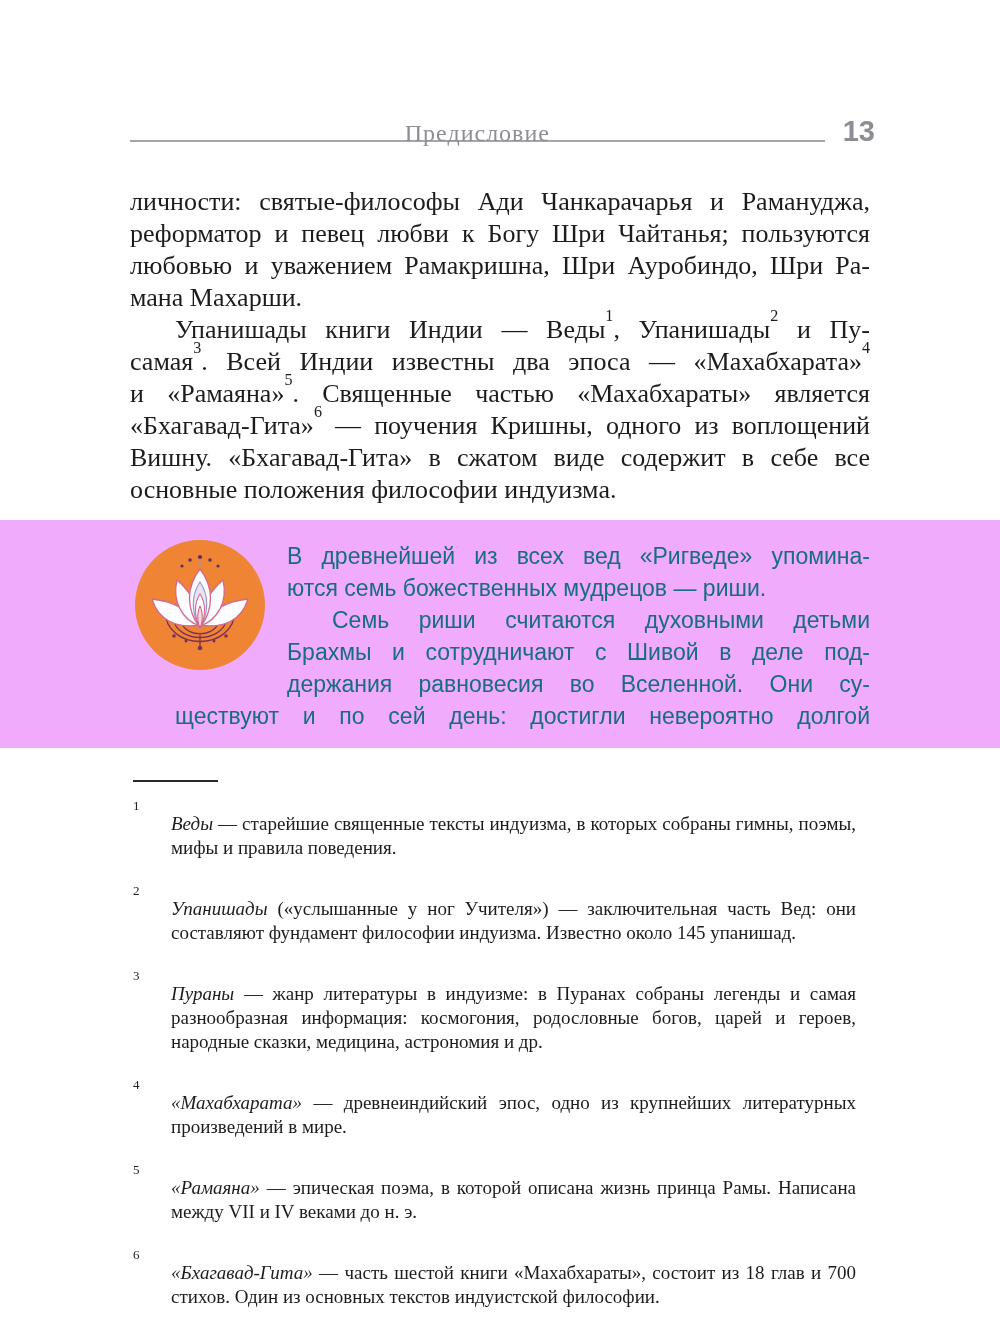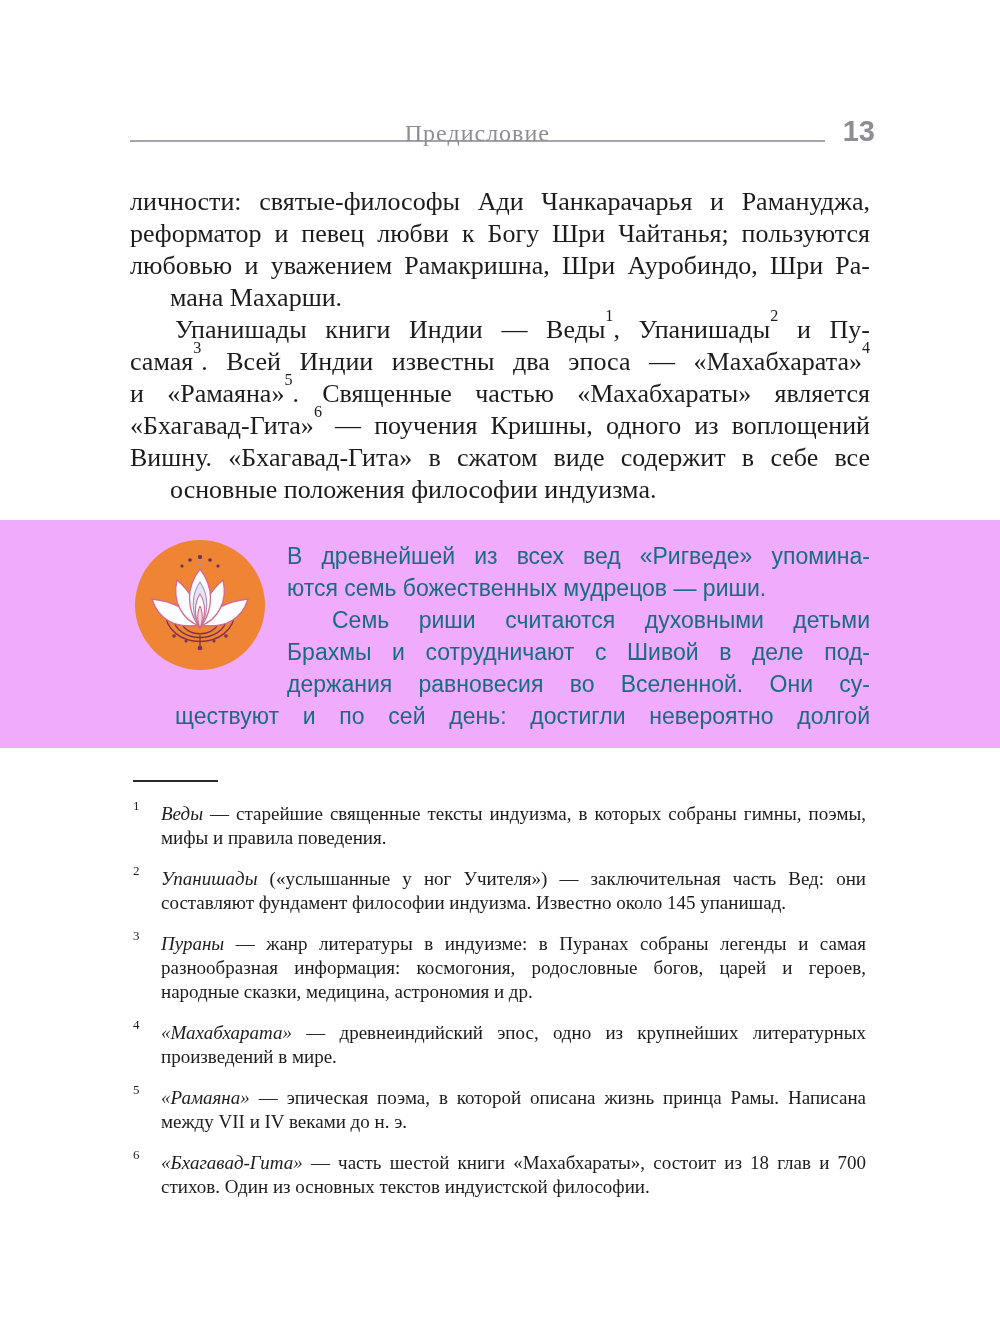--- a/index.html
+++ b/index.html
@@ -15,21 +15,21 @@
     font-family:"Liberation Serif", serif; font-size:24px; letter-spacing:1px;
     color:#8d8e93;
   }
   .page-number {
     margin-left:18px; font-family:"Liberation Sans", sans-serif; font-weight:700;
     font-size:29px; color:#8d8e93; line-height:1; transform:translateY(4px);
   }
   
   .body-text { margin:44px 130px 0 130px; width:740px; font-size:26px; line-height:32px; }
   .bline { text-align:justify; text-align-last:justify; }
-  .bline.last { text-align-last:left;margin-left:40px; }
+  .bline.last { text-align-last:left; }
   .bline.indent { text-indent:45px; }
   .body-text sup { font-size:0.62em; line-height:0; position:relative; top:-0.45em; }
   
   .callout {
     margin-top:14px; background:#f0abfc; padding:20px 130px 16px 175px;
     font-family:"Liberation Sans", sans-serif; font-size:23px; line-height:32px;
     color:#176c80; overflow:hidden;
   }
   .callout-icon { float:left; width:130px; height:134px; margin:0 22px 24px -40px; }
   .callout-icon svg { display:block; width:130px; height:134px; }
@@ -37,21 +37,21 @@
   .cline.last { text-align-last:left; }
   .cline.indent { text-indent:45px; }
   
   .footnote-divider { margin:32px 0 16px 133px; width:85px; border-top:2px solid #2a2a2a; }
   .footnotes { margin:0 130px 0 133px; font-size:19px; line-height:24px; }
   .footnote { display:flex; margin-bottom:9px; }
   .fn-num {
     flex:0 0 24px; font-size:13px; line-height:24px; transform:translateY(-4px);
     color:#1c1c1e;
   }
-  .fn-text { flex:1; margin:4px; text-align:justify; }
+  .fn-text { flex:1; margin:14px; text-align:justify; }
   .fn-text i { font-style:italic; }
 </style>
 </head>
 <body>
 
 <div class="page-header">
   <div class="header-rule-wrap">
     <div class="header-title">Предисловие</div>
   </div>
   <div class="page-number">13</div>

